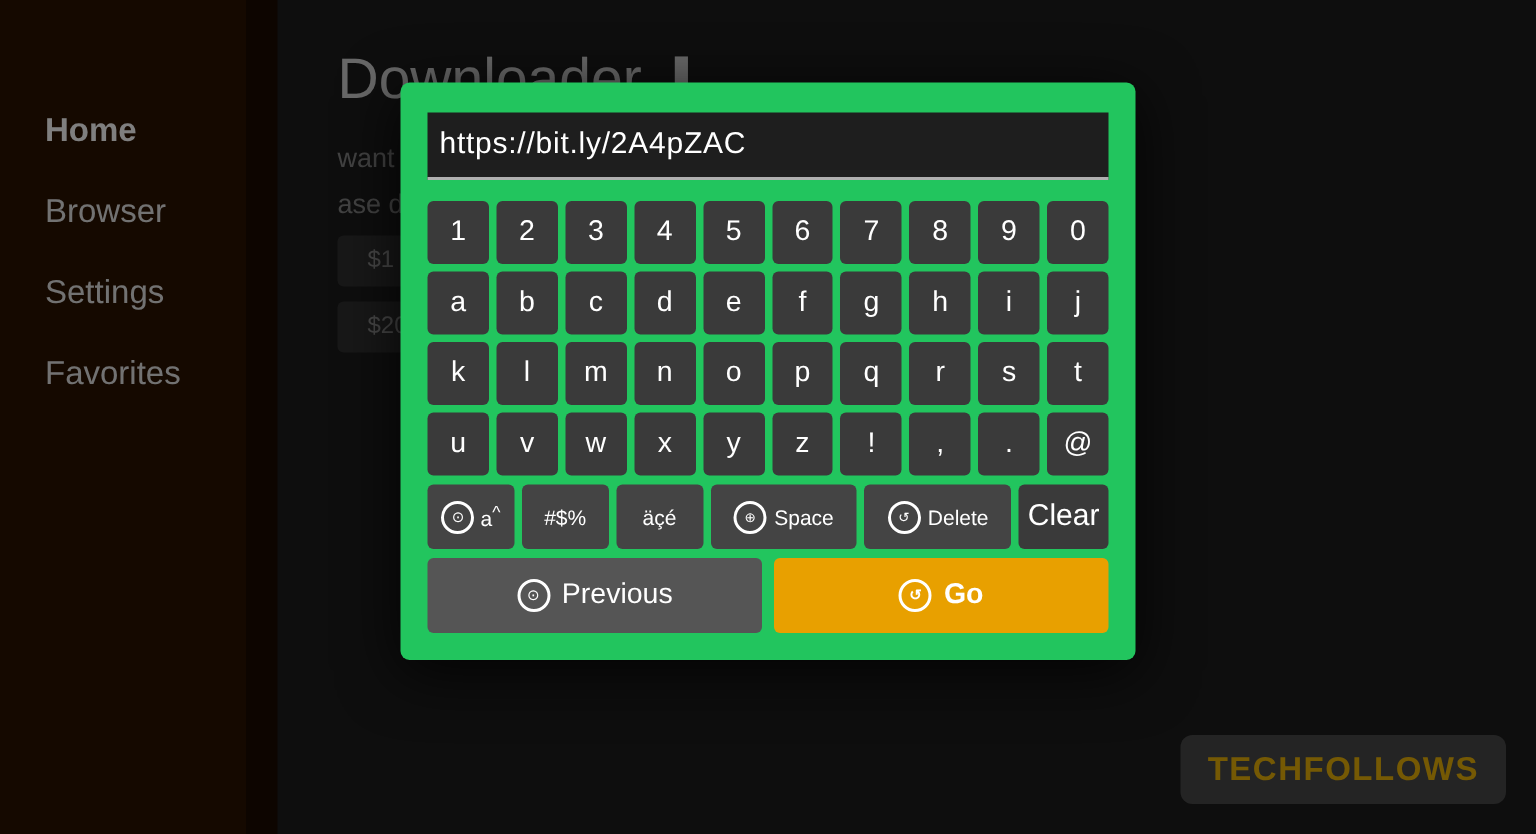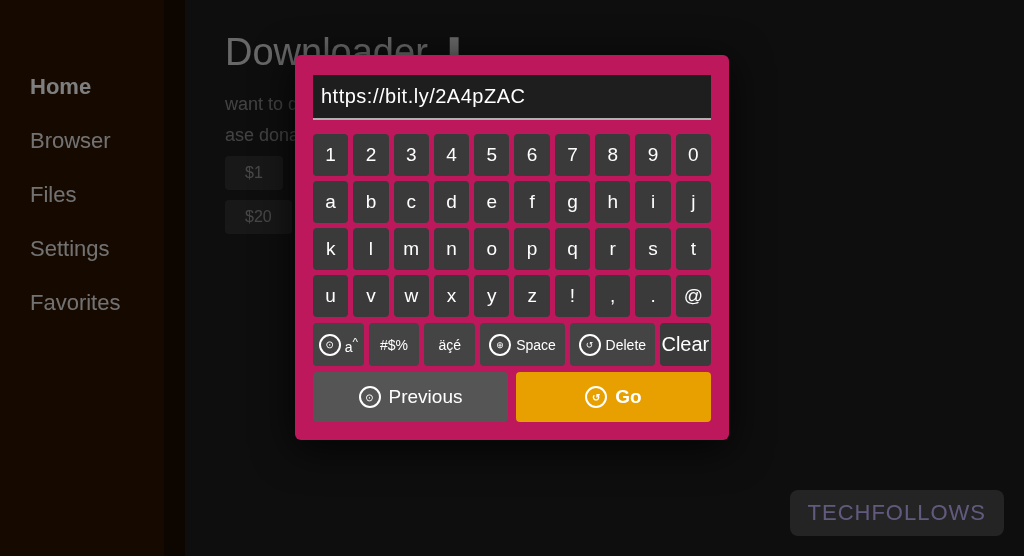--- a/index.html
+++ b/index.html
@@ -74,47 +74,47 @@
       border-radius: 4px;
       font-size: 16px;
     }
 
     
     .watermark {
       position: absolute;
       bottom: 20px;
       right: 20px;
       background: rgba(80,80,80,0.85);
-      color: #c4b5fd;
+      color: #eab308;
       font-size: 22px;
-      font-weight: 400;
+      font-weight: 700;
       padding: 10px 18px;
       border-radius: 8px;
       z-index: 2;
       letter-spacing: 1px;
     }
 
     
     .dialog-overlay {
       position: absolute;
       inset: 0;
       background: rgba(0,0,0,0.5);
       z-index: 10;
       display: flex;
       align-items: flex-start;
       justify-content: center;
       padding-top: 55px;
     }
 
     
     .keyboard-dialog {
-      background: #be185d;
+      background: #22c55e;
       border-radius: 6px;
       padding: 20px 18px 18px 18px;
-      width: 434px;
+      width: 490px;
       z-index: 20;
       box-shadow: 0 8px 40px rgba(0,0,0,0.8);
     }
 
     .url-input-area {
       background: #1e1e1e;
       border-bottom: 2px solid #b0b0b0;
       padding: 10px 8px;
       margin-bottom: 14px;
       font-size: 20px;
@@ -214,21 +214,20 @@
       font-size: 12px;
       flex-shrink: 0;
     }
   </style>
 </head>
 <body>
 
 <div class="sidebar">
   <div class="sidebar-item active">Home</div>
   <div class="sidebar-item">Browser</div>
-  <div class="sidebar-item">Files</div>
   <div class="sidebar-item">Settings</div>
   <div class="sidebar-item">Favorites</div>
 </div>
 
 <div class="main-bg">
   <div class="main-bg-title">Downloader ⬇</div>
   <div class="main-bg-text">want to download:</div>
   <div class="main-bg-text">ase donation buttons:</div>
   <div class="donation-row">
     <div class="donation-btn">$1</div>

